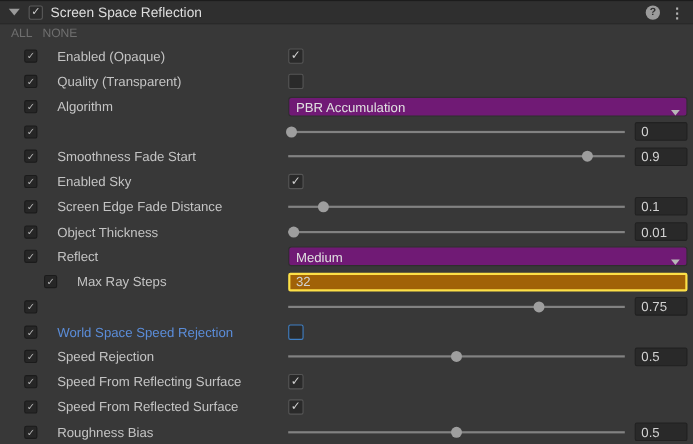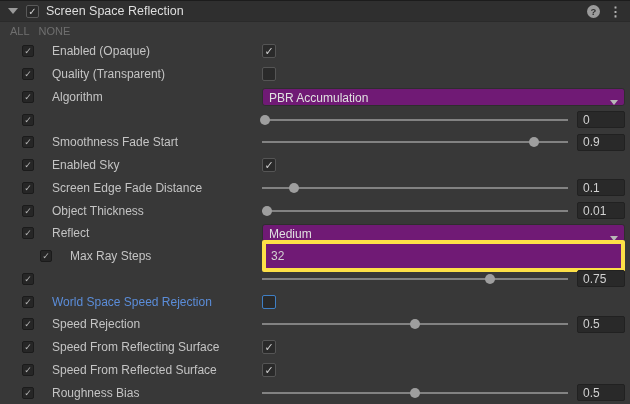--- a/index.html
+++ b/index.html
@@ -109,22 +109,22 @@
   .value-box{
     box-sizing:border-box;
     flex:0 0 48px;height:17px;
     background:#292929;border:1px solid #212121;border-radius:2px;
     display:flex;align-items:center;padding-left:5px;
     color:#d2d2d2;
   }
   
   .text-field{
     box-sizing:border-box;
-    flex:1;height:32px;
-    background:#701a75;border:4px solid #fde047;border-radius:2px;
+    flex:1;height:17px;
+    background:#a16207;border:2px solid #fde047;border-radius:2px;
     display:flex;align-items:center;padding-left:5px;
     color:#d2d2d2;
   }
 </style>
 </head>
 <body>
 
 <div class="header">
   <span class="foldout"></span>
   <span class="hdr-checkbox">✓</span>

